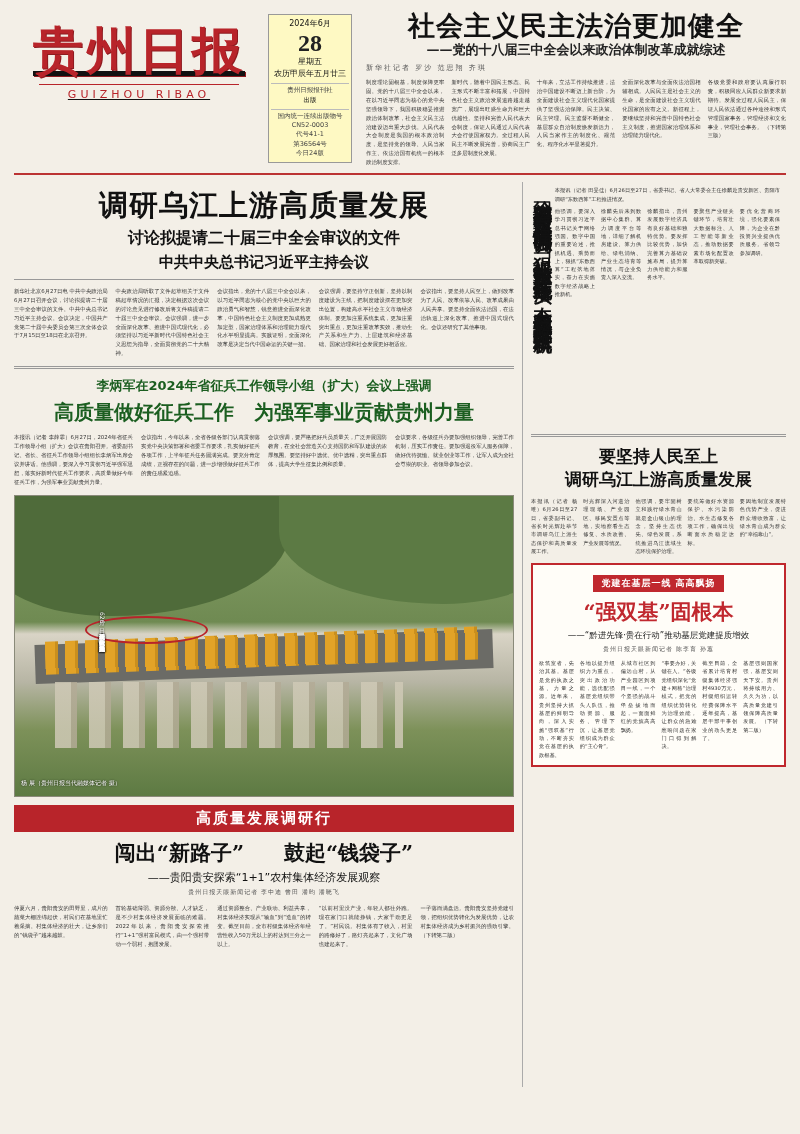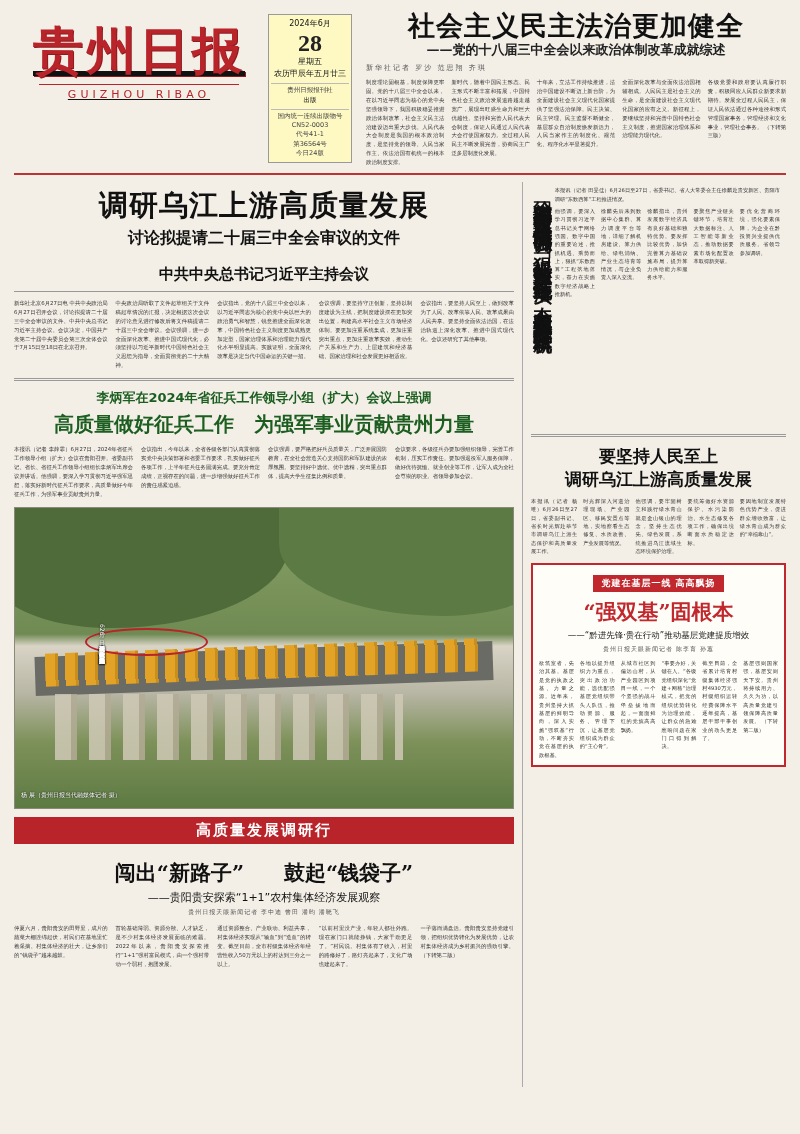--- a/index.html
+++ b/index.html
@@ -64,21 +64,21 @@
   .body-wrap{display:flex;gap:8px;margin-top:7px;height:905px;}
   .left-col{width:500px;flex:0 0 500px;}
   .right-col{flex:1;border-left:1px solid #aaa;padding-left:8px;}
 
   .hl-title{
     font-family:"DejaVu Serif","Liberation Serif",serif;
     font-size:29px;font-weight:bold;text-align:center;line-height:1.2;
     letter-spacing:1px;
   }
   .hl-sub{font-size:16px;text-align:center;margin-top:5px;font-weight:bold;}
-  .hl-sub2{font-size:15px;text-align:center;margin-top:16px;font-weight:bold;}
+  .hl-sub2{font-size:15px;text-align:center;margin-top:4px;font-weight:bold;}
   .rule{border-top:1px solid #999;margin:7px 0;}
   .rule-d{border-top:3px double #999;margin:8px 0;}
 
   .cols4{display:flex;gap:8px;margin-top:7px;}
   .cols4 .col{flex:1;font-size:5.4px;line-height:1.65;text-align:justify;color:#333;}
 
   .banner{
     background:#b8242a;color:#fff;font-size:15px;font-weight:bold;
     text-align:center;padding:4px 0;letter-spacing:2px;
   }
@@ -216,21 +216,21 @@
         <div class="road"></div>
         <div class="truckrow"></div>
         <div class="village"></div>
         <div class="ellipse"></div>
         <div class="photo-cap">6月26日，贵州某工程建设现场，数十台工程机械列队待命，施工人员正抢抓晴好天气加紧施工。</div>
         <div class="photo-credit">杨 展（贵州日报当代融媒体记者 摄）</div>
       </div>
 
       <div class="banner" style="margin-top:8px">高质量发展调研行</div>
 
-      <div style="margin-top:15px">
+      <div style="margin-top:7px">
         <div style="display:flex;justify-content:center;gap:40px">
           <div class="sec-title2">闯出“新路子”</div>
           <div class="sec-title2">鼓起“钱袋子”</div>
         </div>
         <div class="sec-sub2">——贵阳贵安探索“1+1”农村集体经济发展观察</div>
         <div class="bylinec">贵州日报天眼新闻记者 李中迪 曾田 潘昀 潘晓飞</div>
         <div class="cols4">
           <div class="col">仲夏六月，贵阳贵安的田野里，成片的蔬菜大棚连绵起伏，村民们在基地里忙着采摘。村集体经济的壮大，让乡亲们的“钱袋子”越来越鼓。</div>
           <div class="col">首轮基础薄弱、资源分散、人才缺乏，是不少村集体经济发展面临的难题。2022年以来，贵阳贵安探索推行“1+1”强村富民模式，由一个强村带动一个弱村，抱团发展。</div>
           <div class="col">通过资源整合、产业联动、利益共享，村集体经济实现从“输血”到“造血”的转变。截至目前，全市村级集体经济年经营性收入50万元以上的村达到三分之一以上。</div>

